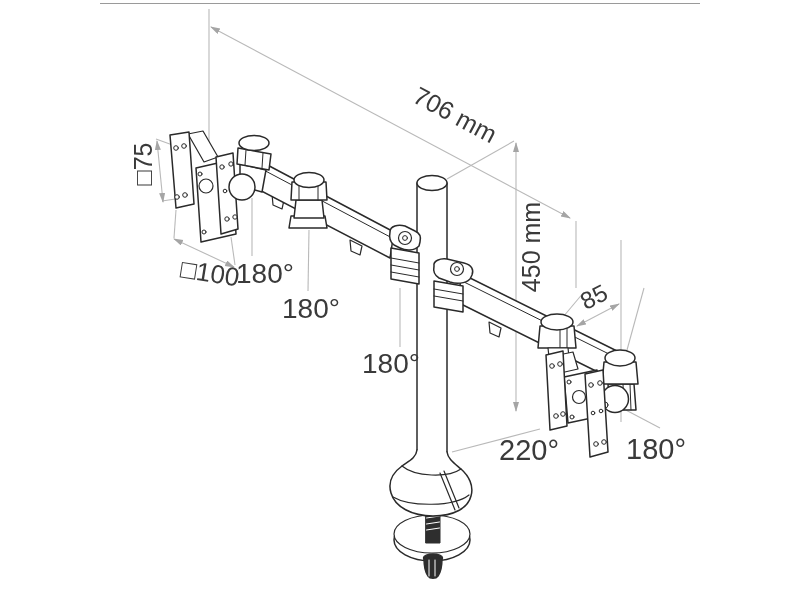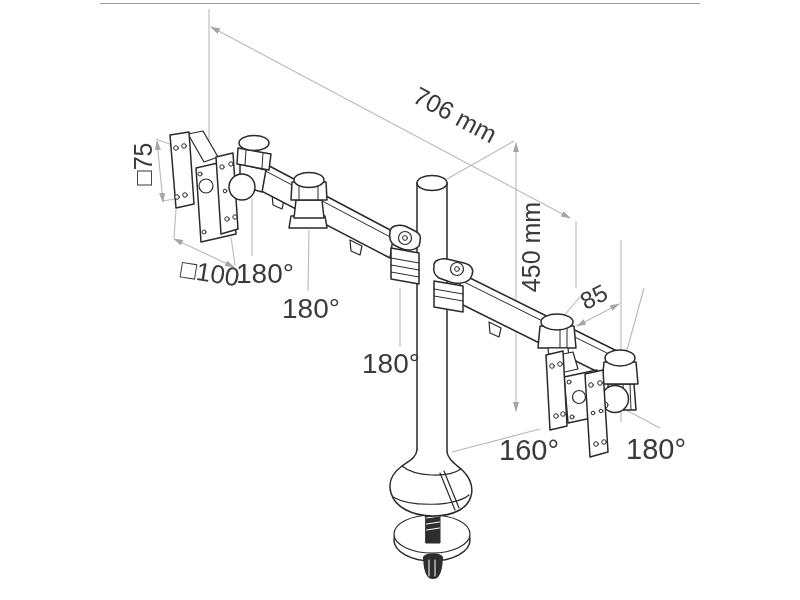--- a/index.html
+++ b/index.html
@@ -206,15 +206,15 @@
 </svg>
 
   <div class="lbl l706">706 mm</div>
   <div class="lbl l450">450 mm</div>
   <div class="lbl l75">□75</div>
   <div class="lbl l100">□100</div>
   <div class="lbl l85">85</div>
   <div class="lbl ldeg1">180°</div>
   <div class="lbl ldeg2">180°</div>
   <div class="lbl ldeg3">180°</div>
-  <div class="lbl l360">160°</div>
+  <div class="lbl l360">220°</div>
   <div class="lbl ldeg4">180°</div>
 </div>
 
 </body></html>

